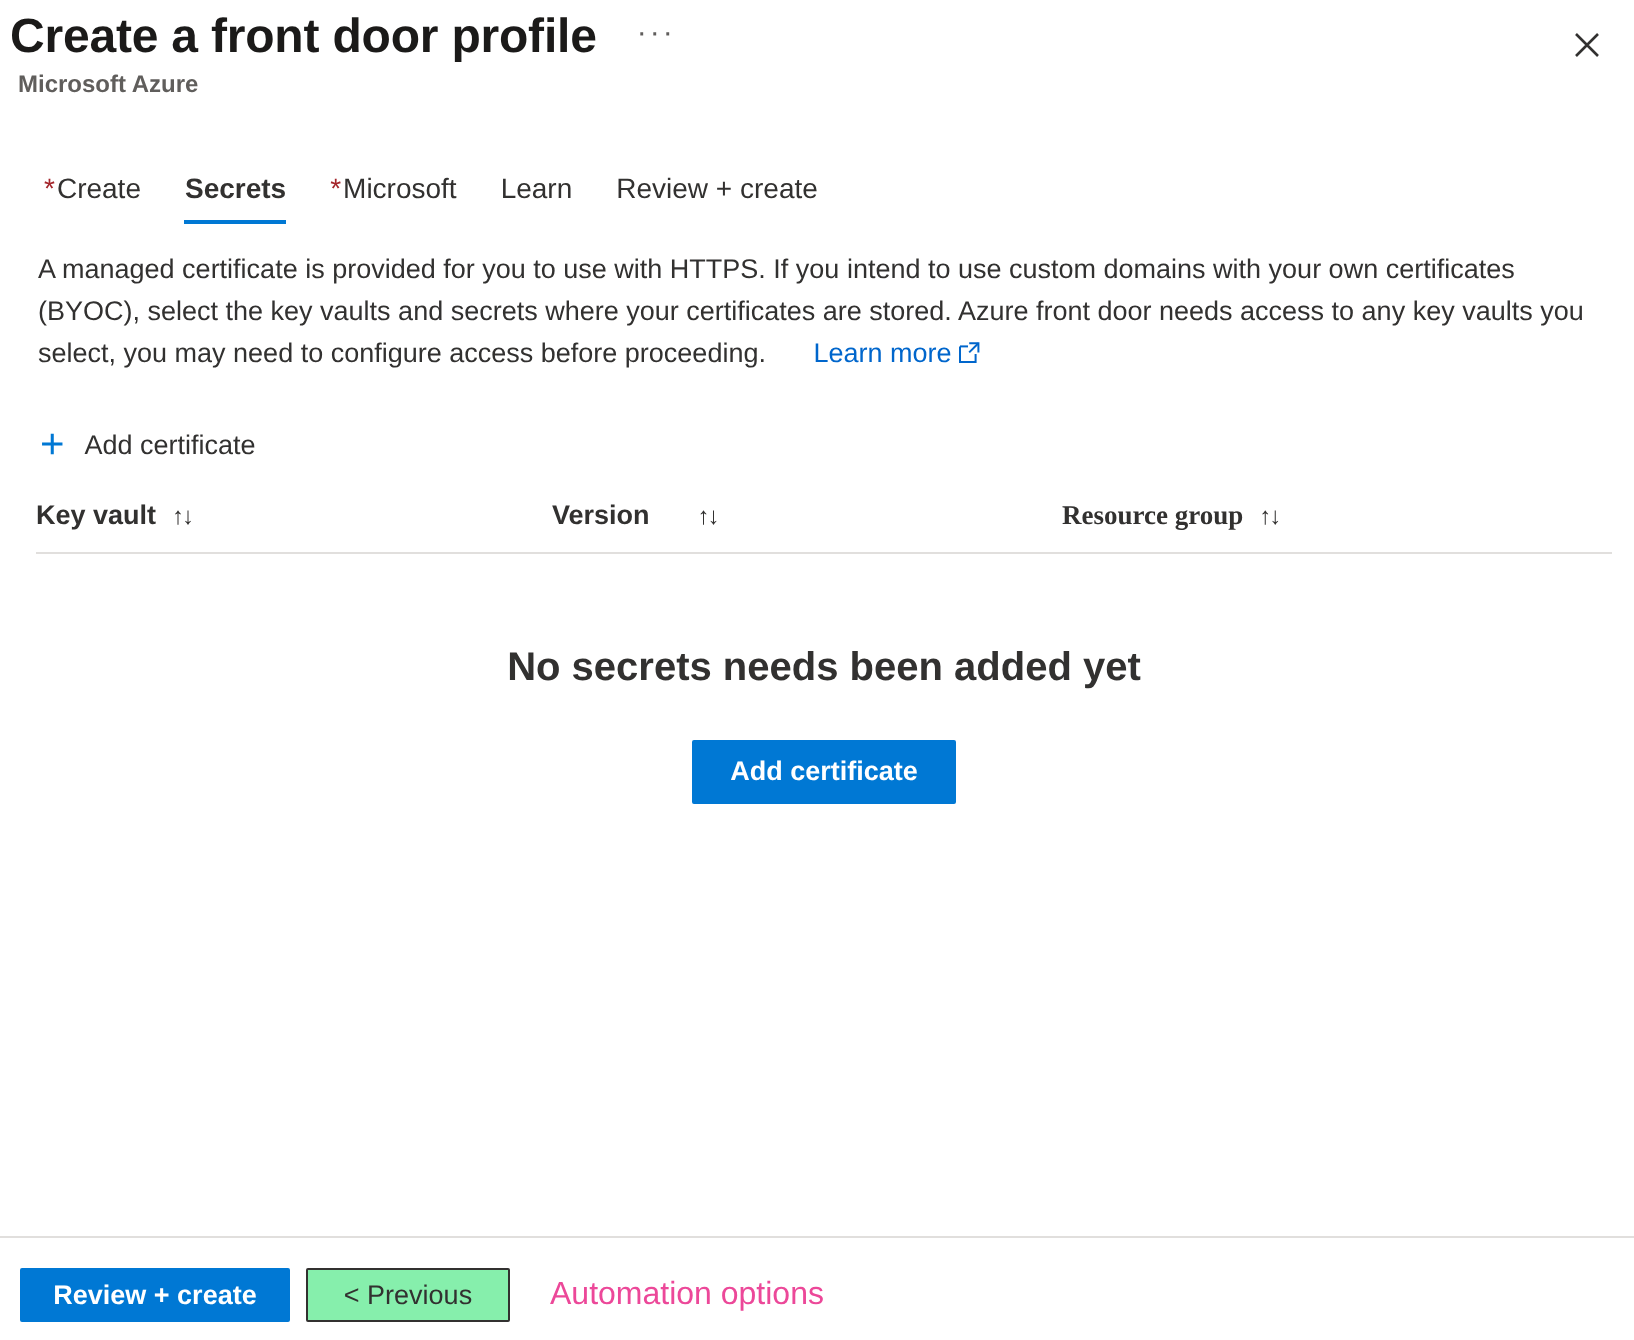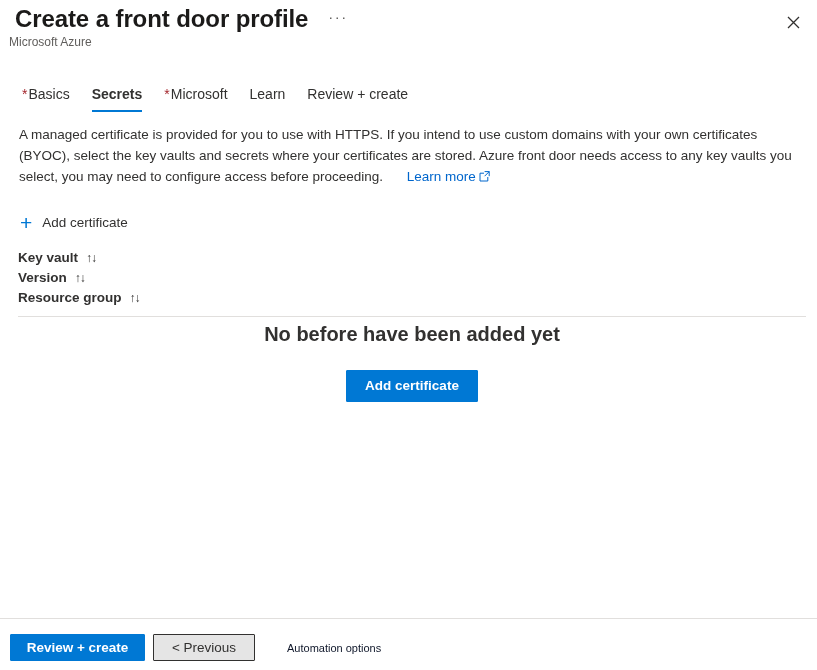--- a/index.html
+++ b/index.html
@@ -17,21 +17,21 @@
   }
 
   
   .blade-header {
     position: absolute;
     top: 0; left: 0; right: 0;
     height: 62px;
   }
   .title-row {
     position: absolute;
-    left: 15px;
+    left: 5px;
     top: 4px;
     display: flex;
     align-items: center;
     text-align: center;
   }
   .blade-title {
     font-size: 24px;
     font-weight: 600;
     letter-spacing: -0.1px;
     color: #1b1a19;
@@ -47,20 +47,21 @@
     cursor: pointer;
     user-select: none;
   }
   .blade-subtitle {
     position: absolute;
     left: 9px;
     top: 34px;
     font-size: 12px;
     color: #605e5c;
     line-height: 16px;
+    font-weight: bold;
   }
   .close-btn {
     position: absolute;
     right: 8px;
     top: 6px;
     width: 32px;
     height: 32px;
     display: flex;
     align-items: center;
     justify-content: center;
@@ -158,35 +159,34 @@
   .table {
     position: absolute;
     top: 248px;
     left: 18px;
     width: 788px;
   }
   .table-head {
     display: flex;
     border-bottom: 1px solid #e1dfdd;
     padding-bottom: 8px;
-    flex-direction: column;
   }
   .th {
     font-size: 13.5px;
     font-weight: 600;
     color: #323130;
     line-height: 20px;
     display: flex;
     align-items: center;
     cursor: pointer;
     white-space: nowrap;
   }
   .th-keyvault { width: 258px; }
-  .th-version  { width: 255px; }
-  .th-resource { width: 260px; }
+  .th-version  { width: 255px; gap: 16px; }
+  .th-resource { width: 260px; font-family: Liberation Serif, serif; }
   .sort-icon {
     margin-left: 8px;
     font-size: 12px;
     color: #323130;
     letter-spacing: -1px;
   }
 
   
   .empty-state {
     position: absolute;
@@ -253,32 +253,32 @@
   }
   .btn-primary {
     background: #0078d4;
     border: 1px solid #0078d4;
     color: #ffffff;
     font-weight: 600;
     width: 135px;
     margin-right: 8px;
   }
   .btn-secondary {
-    background: #e5e5e5;
+    background: #86efac;
     border: 1px solid #323130;
     color: #323130;
     margin-right: 8px;
   }
   .btn-prev { width: 102px; }
   .btn-next { width: 151px; }
   .footer-link {
-    font-size: 11px;
-    color: #0f172a;
+    font-size: 16px;
+    color: #ec4899;
     line-height: 18px;
-    margin-left: 24px;
+    margin-left: 12px;
     cursor: pointer;
     text-decoration: none;
   }
 </style>
 </head>
 <body>
 
 <div class="blade-header">
   <div class="title-row">
     <div class="blade-title">Create a front door profile</div>
@@ -289,21 +289,21 @@
     <span>
       <svg width="13" height="13" viewBox="0 0 13 13" aria-hidden="true">
         <path d="M1 1 L12 12 M12 1 L1 12" stroke="#323130" stroke-width="1.3" fill="none"></path>
       </svg>
     </span>
   </div>
 </div>
 
 <div class="tabs">
   <div class="tab">
-    <span class="req">*</span><span>Basics</span>
+    <span class="req">*</span><span>Create</span>
   </div>
   <div class="tab active">
     <span>Secrets</span>
   </div>
   <div class="tab">
     <span class="req">*</span><span>Microsoft</span>
   </div>
   <div class="tab">
     <span>Learn</span>
   </div>
@@ -340,21 +340,21 @@
       <span class="sort-icon">↑↓</span>
     </div>
     <div class="th th-resource">
       <span>Resource group</span>
       <span class="sort-icon">↑↓</span>
     </div>
   </div>
 </div>
 
 <div class="empty-state">
-  <div class="empty-title">No before have been added yet</div>
+  <div class="empty-title">No secrets needs been added yet</div>
   <div class="primary-btn">Add certificate</div>
 </div>
 
 <div class="footer-sep"></div>
 <div class="footer">
   <div class="btn btn-primary">Review + create</div>
   <div class="btn btn-secondary btn-prev">&lt; Previous</div>
   <a class="footer-link">Automation options</a>
 </div>
 

